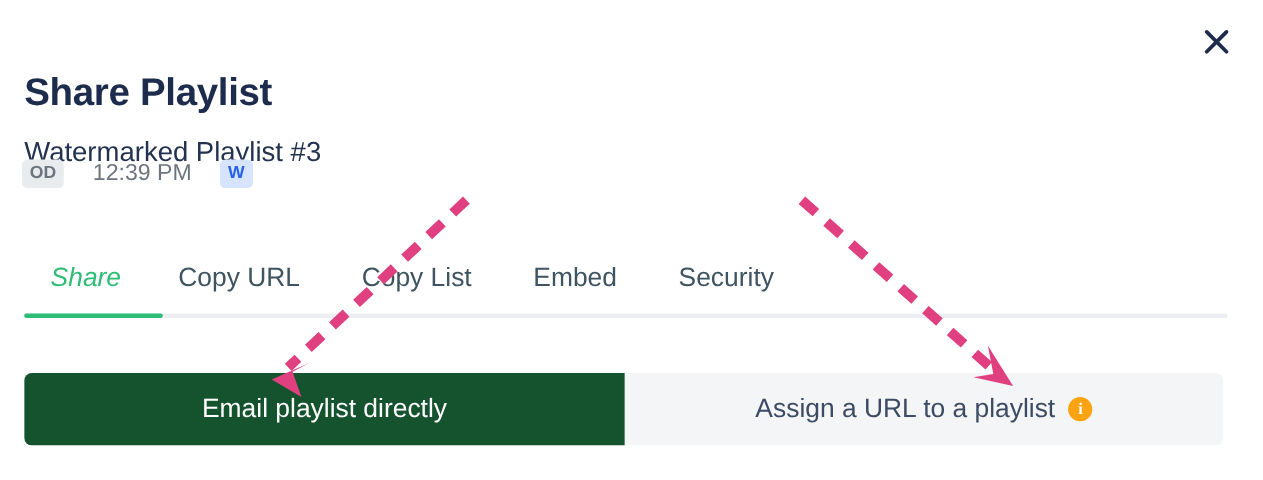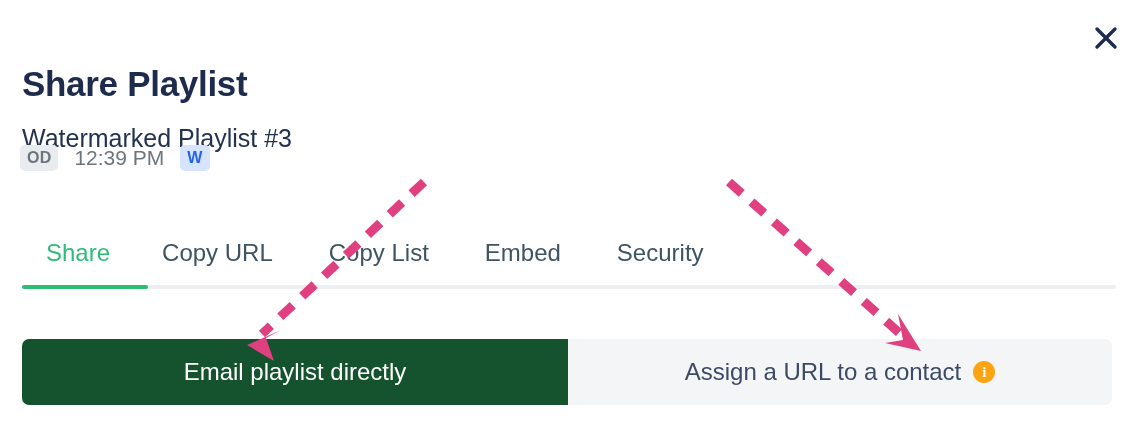--- a/index.html
+++ b/index.html
@@ -59,21 +59,21 @@
     white-space: nowrap;
     margin-top: 20px;
   }
 
   .meta-row {
     position: absolute;
     left: 20px;
     top: 144px;
     display: flex;
     align-items: center;
-    gap: 16px;
+    gap: 26px;
     height: 28px;
   }
 
   .badge {
     display: inline-flex;
     align-items: center;
     justify-content: center;
     height: 26px;
     padding: 0 7px;
     border-radius: 5px;
@@ -106,21 +106,21 @@
     font-size: 24px;
     color: #3e5461;
     padding: 0 28px 16px 28px;
     line-height: 30px;
     white-space: nowrap;
     cursor: pointer;
     background: transparent;
     border: none;
     font-family: inherit;
   }
-  .tab:first-child { padding-left: 24px; padding-right: 24px; }
+  .tab:first-child { padding-left: 24px; padding-right: 24px; font-style: italic; }
   .tab.active { color: #2ebd76; }
 
   .tab-rail {
     position: absolute;
     left: 22px;
     top: 285px;
     width: 1094px;
     height: 4px;
     background: #eceef1;
     border-radius: 2px;
@@ -247,21 +247,21 @@
 
   <div class="tab-rail">
     <div class="tab-rail-active"></div>
   </div>
 
   <div class="segment-row">
     <button class="segment segment-primary">
       <span>Email playlist directly</span>
     </button>
     <button class="segment segment-secondary">
-      <span>Assign a URL to a contact</span>
+      <span>Assign a URL to a playlist</span>
       <span class="info-icon">i</span>
     </button>
   </div>
 
   <div class="annotation-layer">
 
     <svg width="1148" height="436" viewBox="0 0 1148 436" style="position:absolute;left:0;top:0;">
 
       <path d="M 424 182 L 262 334" stroke="#e0407f" stroke-width="9" stroke-dasharray="17 13" stroke-linecap="butt" fill="none"></path>
       <path d="M 247 345 L 281 330 L 266 338 L 274 361 Z" fill="#e0407f"></path>

